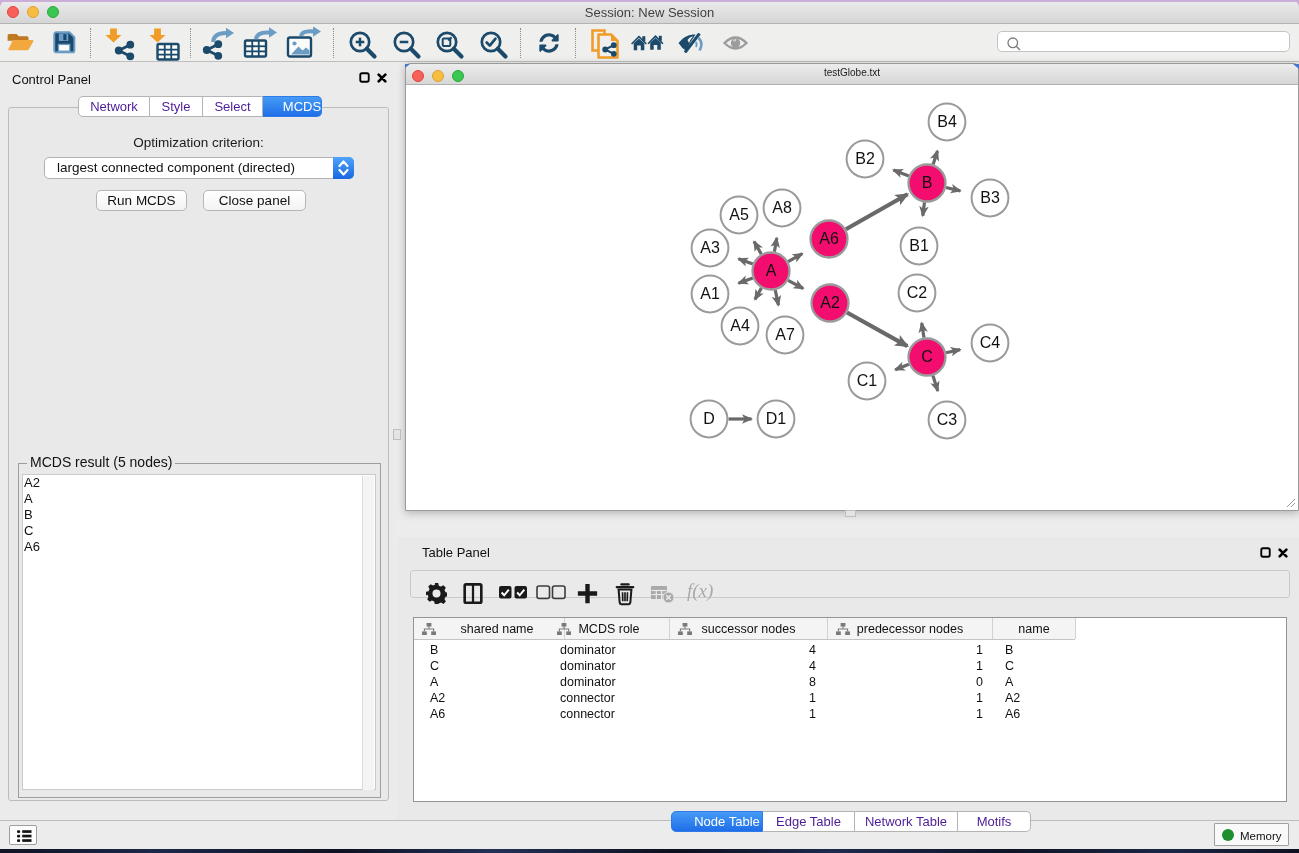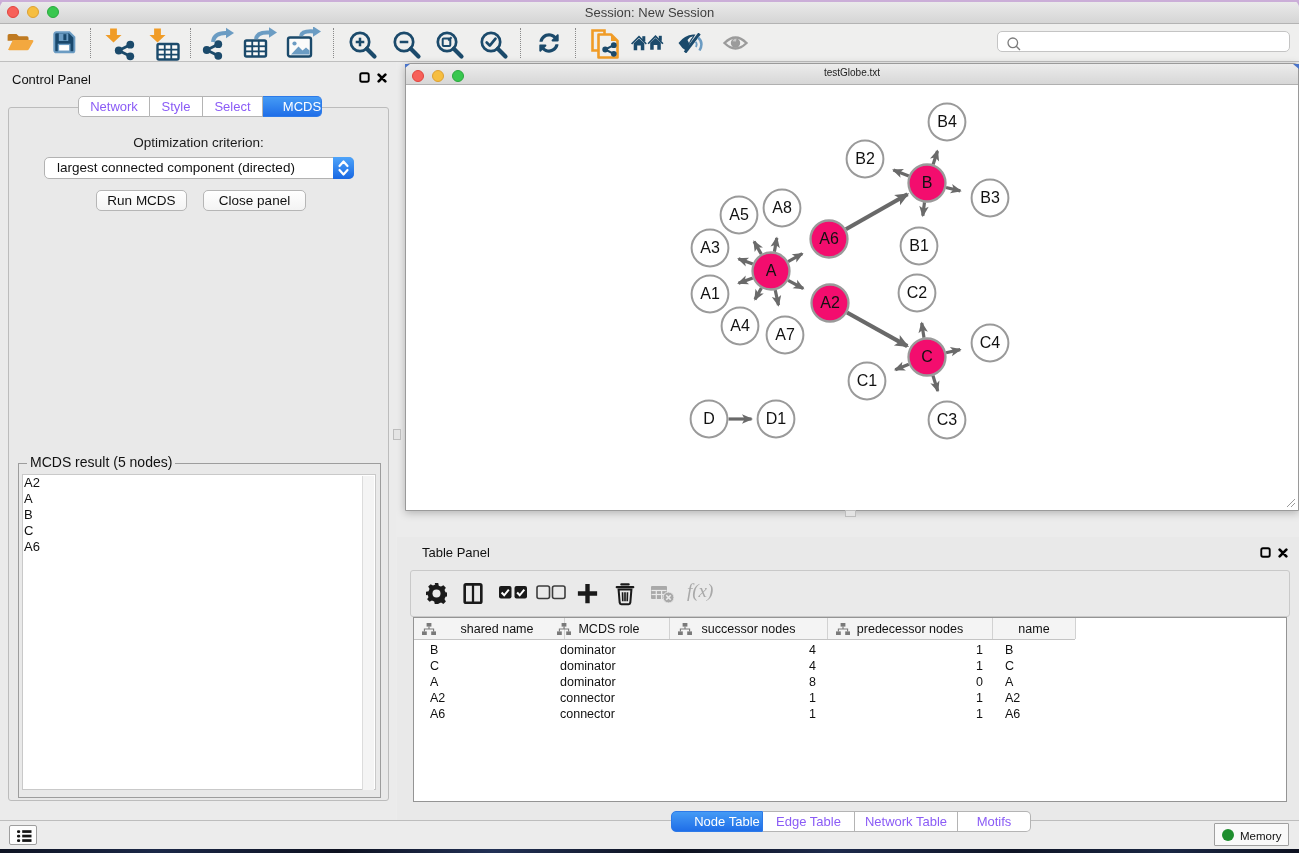--- a/index.html
+++ b/index.html
@@ -17,21 +17,21 @@
 #titlebar .title { width:100%; text-align:center; font-size:13px; color:#3f3f3f; top:4px; left:0;}
 .light { width:12px; height:12px; border-radius:50%; top:5px; }
 
 #toolbar { left:0; top:24px; width:1299px; height:38px; background:#efefee; border-bottom:1px solid #bfbfbf; }
 .tsep { top:4px; width:0px; height:30px; border-left:1px dotted #8a8a8a; }
 #searchbox { left:997px; top:7px; width:293px; height:21px; background:#fff; border:1px solid #c4c4c4; border-radius:5px; }
 
 #cpanel { left:0; top:62px; width:396px; height:758px; background:#ebebeb; }
 #cpanel .hdr { left:12px; top:10px; font-size:13px; color:#111; }
 #cpTabs { z-index:5; top:34px; left:78px; height:21px; display:flex; font-size:13px; }
-.seg { background:#fff; border:1px solid #b4b4b4; border-left:none; color:#8b5cf6; display:flex; align-items:center; justify-content:center; }
+.seg { background:#fff; border:1px solid #b4b4b4; border-left:none; color:#4c1d95; display:flex; align-items:center; justify-content:center; }
 .seg.first { border-left:1px solid #b4b4b4; border-radius:5px 0 0 5px; }
 .seg.last { border-radius:0 5px 5px 0; }
 .seg.sel { background:linear-gradient(#459bf5,#1f6ee8); border-color:#2d7ae8; color:#fff;padding-left:20px; }
 #cpBody { left:8px; top:45px; width:381px; height:694px; border:1px solid #bcbcbc; border-radius:3px; background:#e9e9e9; }
 #optLabel { width:100%; text-align:center; top:27px; font-size:13.5px; color:#1a1a1a; }
 #dropdown { left:35px; top:49px; width:310px; height:22px; background:#fff; border:1px solid #b2b2b2; border-radius:5px; font-size:13.5px; color:#111; line-height:20px; padding-left:12px; }
 #ddBtn { right:-1px; top:-1px; width:21px; height:22px; background:linear-gradient(#4ea4fa,#1767e2); border-radius:0 5px 5px 0; }
 .btn { height:21px; background:linear-gradient(#ffffff,#f3f3f3); border:1px solid #b6b6b6; border-radius:5px; font-size:13.5px; color:#111; display:flex; align-items:center; justify-content:center; }
 #runBtn { left:87px; top:82px; width:91px; }
 #closeBtn { left:194px; top:82px; width:103px; }
@@ -39,21 +39,21 @@
 #fsLegend { left:8px; top:-10px; background:#e9e9e9; padding:0 3px; font-size:14px; color:#111; }
 #mcdsList { left:3px; top:10px; width:354px; height:316px; background:#fff; border:1px solid #c9c9c9; font-size:13px; color:#111; padding:0 0 0 1px; line-height:16px; }
 #mcdsScroll { right:1px; top:1px; width:12px; height:314px; background:#f4f4f4; border-left:1px solid #dcdcdc; }
 
 #netwin { left:405px; top:63px; width:894px; height:448px; background:#fff; border:1px solid #9a9a9a; border-radius:5px 5px 0 0; box-shadow:0 2px 8px rgba(0,0,0,0.25); }
 #netTitle { left:0; top:0; width:100%; height:21px; background:linear-gradient(#ececec,#d7d7d7); border-bottom:1px solid #b0b0b0; border-radius:5px 5px 0 0; }
 #netTitle .title { width:100%; text-align:center; top:3px; font-size:10px; color:#222; }
 
 #tpanel { left:397px; top:517px; width:902px; height:303px; background:#e9e9e9;margin-top:20px; }
 #tpanel .hdr { left:25px; top:8px; font-size:13px; color:#111; }
-#tToolbar { left:13px; top:33px; width:880px; height:47px; background:#eaeaea; border:1px solid #c9c9c9; border-radius:3px; }
+#tToolbar { left:13px; top:33px; width:880px; height:28px; background:#eaeaea; border:1px solid #c9c9c9; border-radius:3px; }
 #tTable { left:16px; top:80px; width:874px; height:185px; background:#fff; border:1px solid #949494; }
 #tHead { left:0; top:0; width:661px; height:22px; background:#f4f4f4; border-bottom:1px solid #c4c4c4; font-size:12.5px; color:#111; }
 .thCell { top:0; height:21px; border-right:1px solid #d2d2d2; display:flex; align-items:center; justify-content:center; }
 .trow { font-size:12.5px; color:#111; height:16px; }
 #tTabs { z-index:5; top:274px; left:274px; height:21px; display:flex; font-size:13px; }
 
 #statusbar { left:0; top:820px; width:1299px; height:29px; background:#ececec; border-top:1px solid #bdbdbd; }
 #listBtn { left:9px; top:4px; width:28px; height:20px; background:#fdfdfd; border:1px solid #9e9e9e; border-radius:2px; }
 #memChip { left:1214px; top:2px; width:75px; height:23px; background:#f9f9f9; border:1px solid #a0a0a0; border-radius:1px; font-size:11.5px; color:#111; }
 </style>

